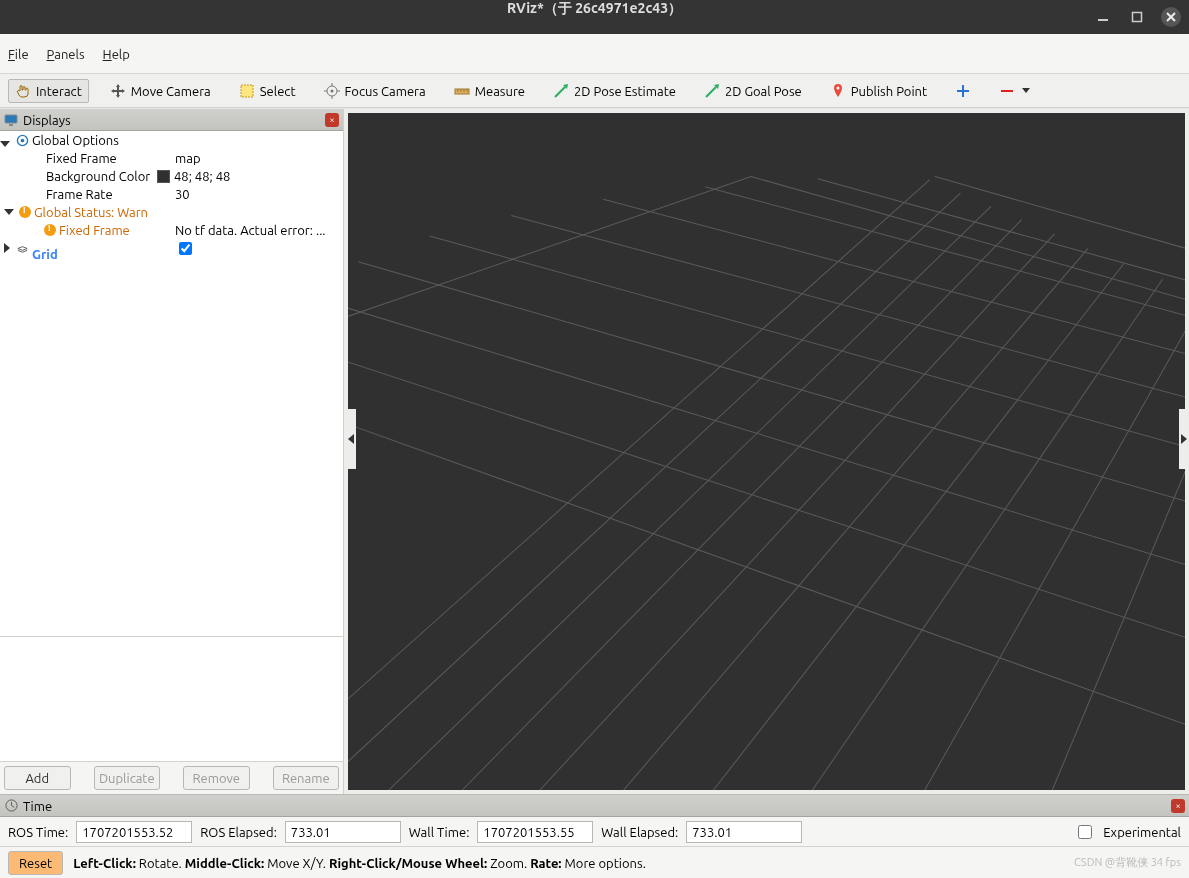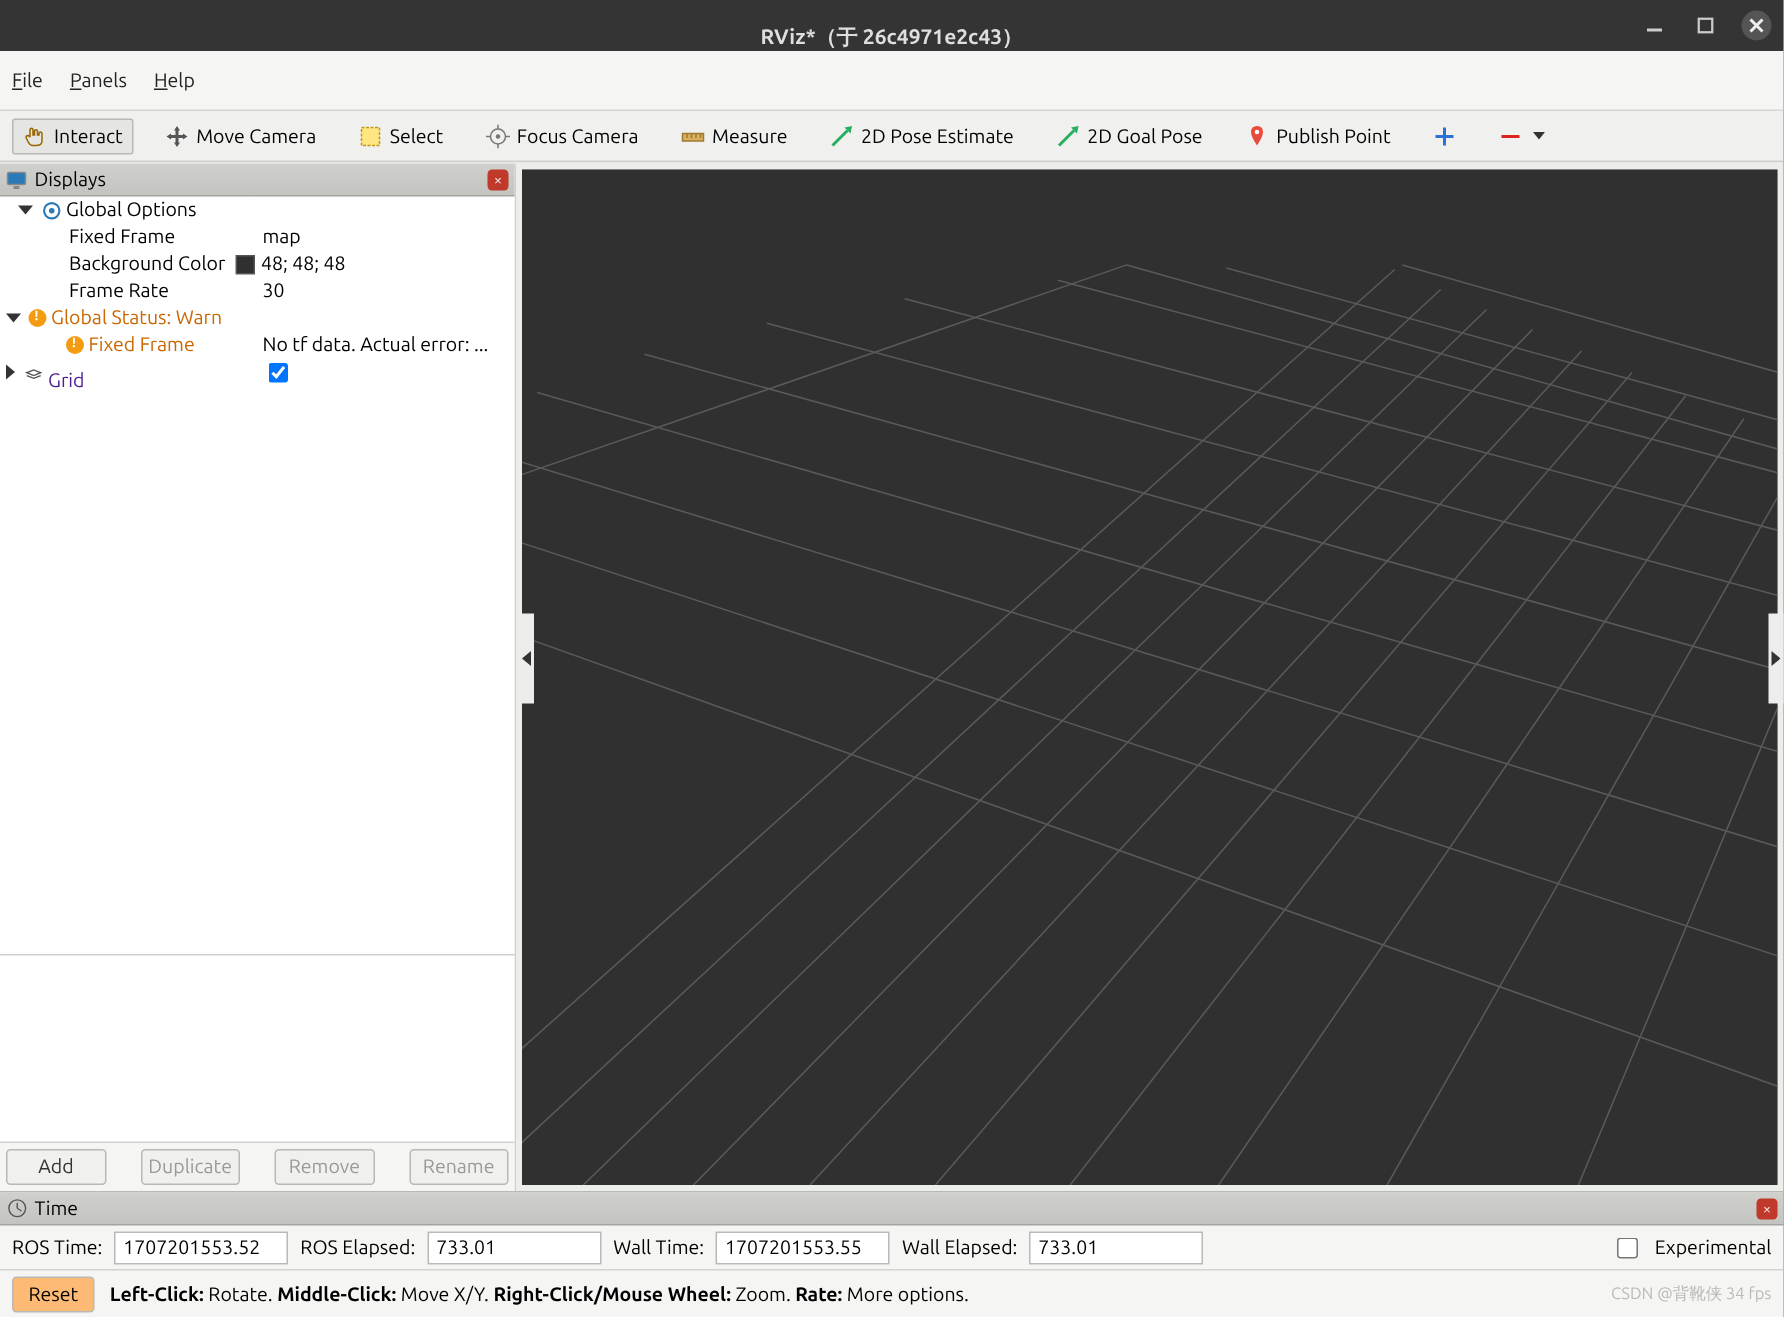--- a/index.html
+++ b/index.html
@@ -1,20 +1,20 @@
 <!DOCTYPE html>
 <html><head>
 <meta charset="utf-8">
 <style>
   * { box-sizing: border-box; font-family: "Ubuntu", "DejaVu Sans", Arial, sans-serif; font-size: 13px; }
   html,body { margin:0; padding:0; width:1189px; height:878px; overflow:hidden; background:#f0f0f0; }
   .window { width:1189px; height:878px; display:flex; flex-direction:column; background:#f5f5f4; }
 
   
-  .titlebar { height:34px; background:#343434; color:#dedede; display:flex; align-items:flex-end; justify-content:center; position:relative; }
+  .titlebar { height:34px; background:#343434; color:#dedede; display:flex; align-items:flex-start; justify-content:center; position:relative; }
   .titlebar .title { font-size:14px; font-weight:bold; }
   .titlebar .controls { position:absolute; right:8px; top:0; height:100%; display:flex; align-items:center; gap:14px; }
   .titlebar .ctrl { width:20px; height:20px; border-radius:10px; display:flex; align-items:center; justify-content:center; color:#ddd; cursor:pointer; }
   .titlebar .ctrl.close { background:#555; }
   .titlebar .ctrl svg { display:block; }
 
   
   .menubar { height:40px; background:#f5f5f4; display:flex; align-items:center; padding:0 8px; gap:18px; border-bottom:1px solid #d6d6d6; }
   .menubar .item { color:#222; cursor:default; }
   .menubar .item span.u { text-decoration:underline; }
@@ -35,21 +35,21 @@
 
   .tree { flex:1; overflow:auto; background:#fff; }
   .row { display:flex; align-items:center; height:18px; }
   .col-name { display:flex; align-items:center; gap:3px; white-space:nowrap; }
   .col-val { display:flex; align-items:center; gap:4px; white-space:nowrap; overflow:hidden; text-overflow:ellipsis;justify-content:flex-end; }
   .tri { width:0; height:0; border-left:5px solid transparent; border-right:5px solid transparent; border-top:6px solid #333; margin-right:2px; cursor:pointer; }
   .tri.collapsed { border-top:5px solid transparent; border-bottom:5px solid transparent; border-left:6px solid #333; border-right:none; }
   .ic { width:14px; height:14px; display:inline-flex; align-items:center; justify-content:center; }
   .warn-dot { width:12px; height:12px; border-radius:6px; background:#f39c12; position:relative; }
   .warn-dot::after { content:"!"; color:#fff; font-size:9px; font-weight:bold; position:absolute; left:4px; top:-1px; }
-  .link-blue { color:#4c1d95; font-weight:normal;margin-top:12px; }
+  .link-blue { color:#3b82f6; font-weight:bold;margin-top:12px; }
   .link-orange { color:#cc6600; }
 
   .desc-area { height:125px; background:#fff; border-top:1px solid #cfcfce; }
   .btn-row { height:33px; display:flex; align-items:center; padding:4px; gap:23px; background:#f5f5f4; border-top:1px solid #d3d3d2; }
   .btn { flex:1; height:24px; border:1px solid #b8b8b6; background:#f0f0ef; border-radius:3px; color:#333; cursor:pointer; display:flex; align-items:center; justify-content:center; }
   .btn.disabled { color:#9a9a97; cursor:default; }
 
   .viewwrap { flex:1; display:flex; flex-direction:column; background:#eceeea; position:relative; min-width:0; }
   .view3d { flex:1; margin:4px; background:#303030; position:relative; overflow:hidden; }
   .handle { position:absolute; top:50%; width:10px; height:60px; transform:translateY(-50%); display:flex; align-items:center; justify-content:center; background:#ededec; cursor:pointer; }
@@ -215,21 +215,21 @@
               <rect x="5" y="11" width="4" height="2" fill="#888"></rect>
             </svg>
         </span>
         <span>Displays</span>
         <span class="close"></span>
       </div>
 
       <div class="tree">
 
         <div class="row">
-          <div class="col-name" style="width:175px; padding-left:12px;">
+          <div class="col-name" style="width:175px; padding-left:0;align-items:flex-end;">
             <span class="tri"></span>
             <span class="ic">
               <svg width="13" height="13" viewBox="0 0 14 14">
                   <circle cx="7" cy="7" r="5.5" fill="none" stroke="#2a7ab8" stroke-width="1.5"></circle>
                   <circle cx="7" cy="7" r="2" fill="#2a7ab8"></circle>
                 </svg>
             </span>
             <span>Global Options</span>
           </div>
         </div>

